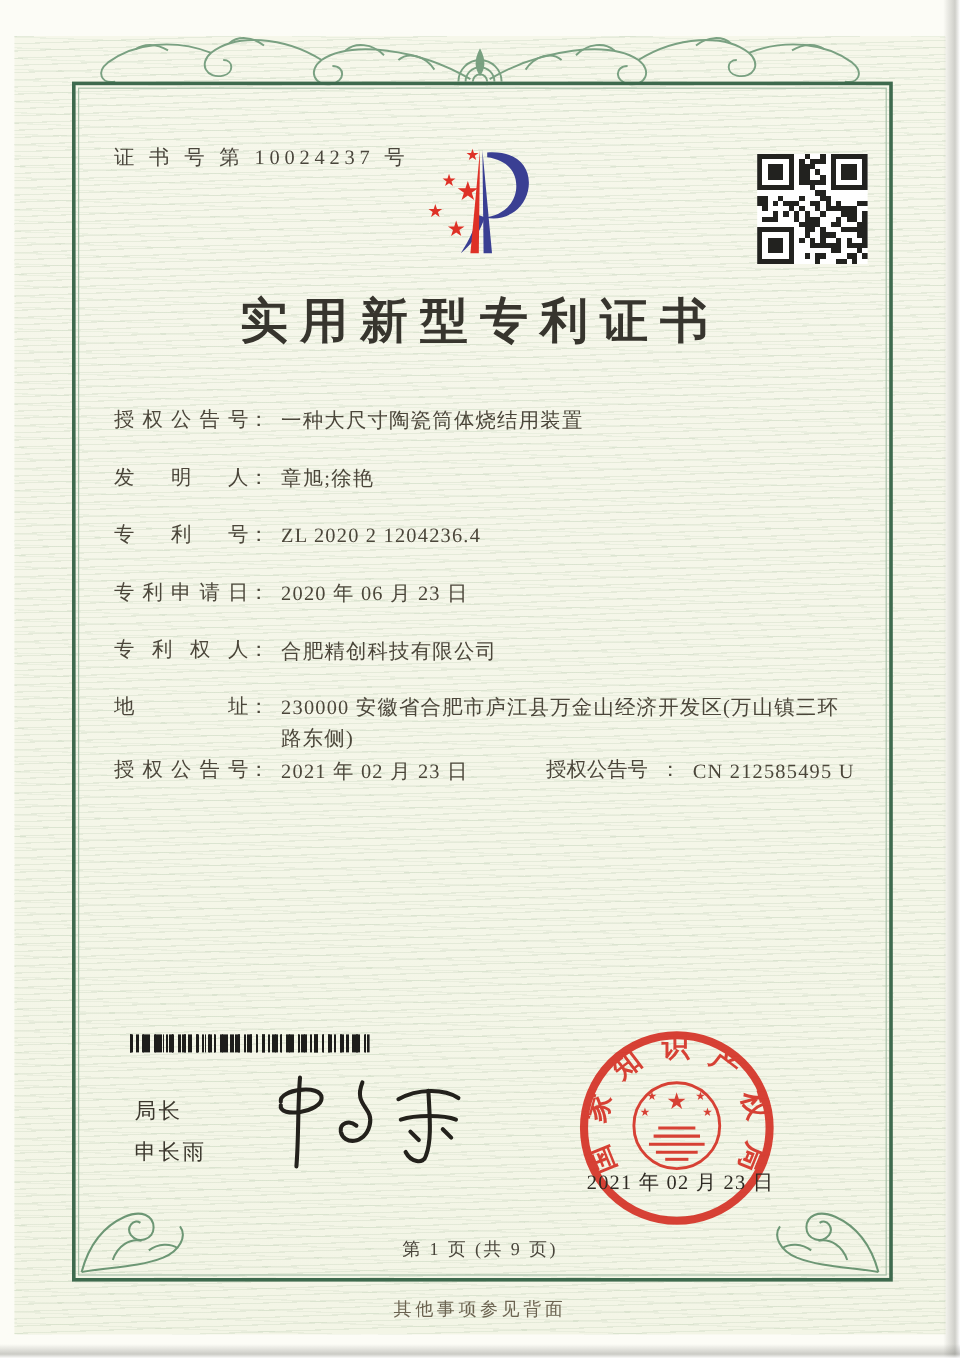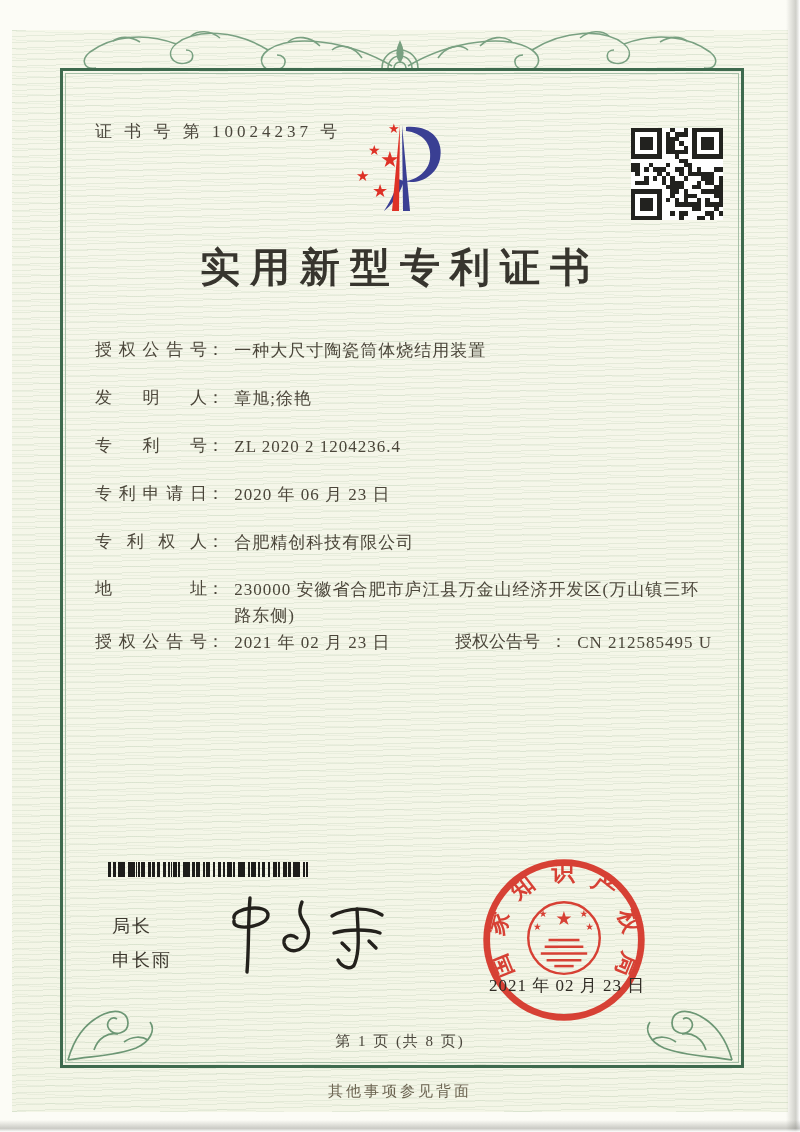--- a/index.html
+++ b/index.html
@@ -328,18 +328,18 @@
           <path d="M70,97 h40"></path>
           <path d="M66,104 h48"></path>
           <path d="M72,111 h36"></path>
           <path d="M80,117 h20"></path>
         </g>
       </g>
     </g>
   </svg>
   <div class="seal-date">2021 年 02 月 23 日</div>
 
-  <div class="page-info">第 1 页 (共 8 页)</div>
+  <div class="page-info">第 1 页 (共 9 页)</div>
   <div class="back-note">其他事项参见背面</div>
 
   <div class="shadow-right"></div>
   <div class="shadow-bottom"></div>
 </div>
 
 </body></html>

